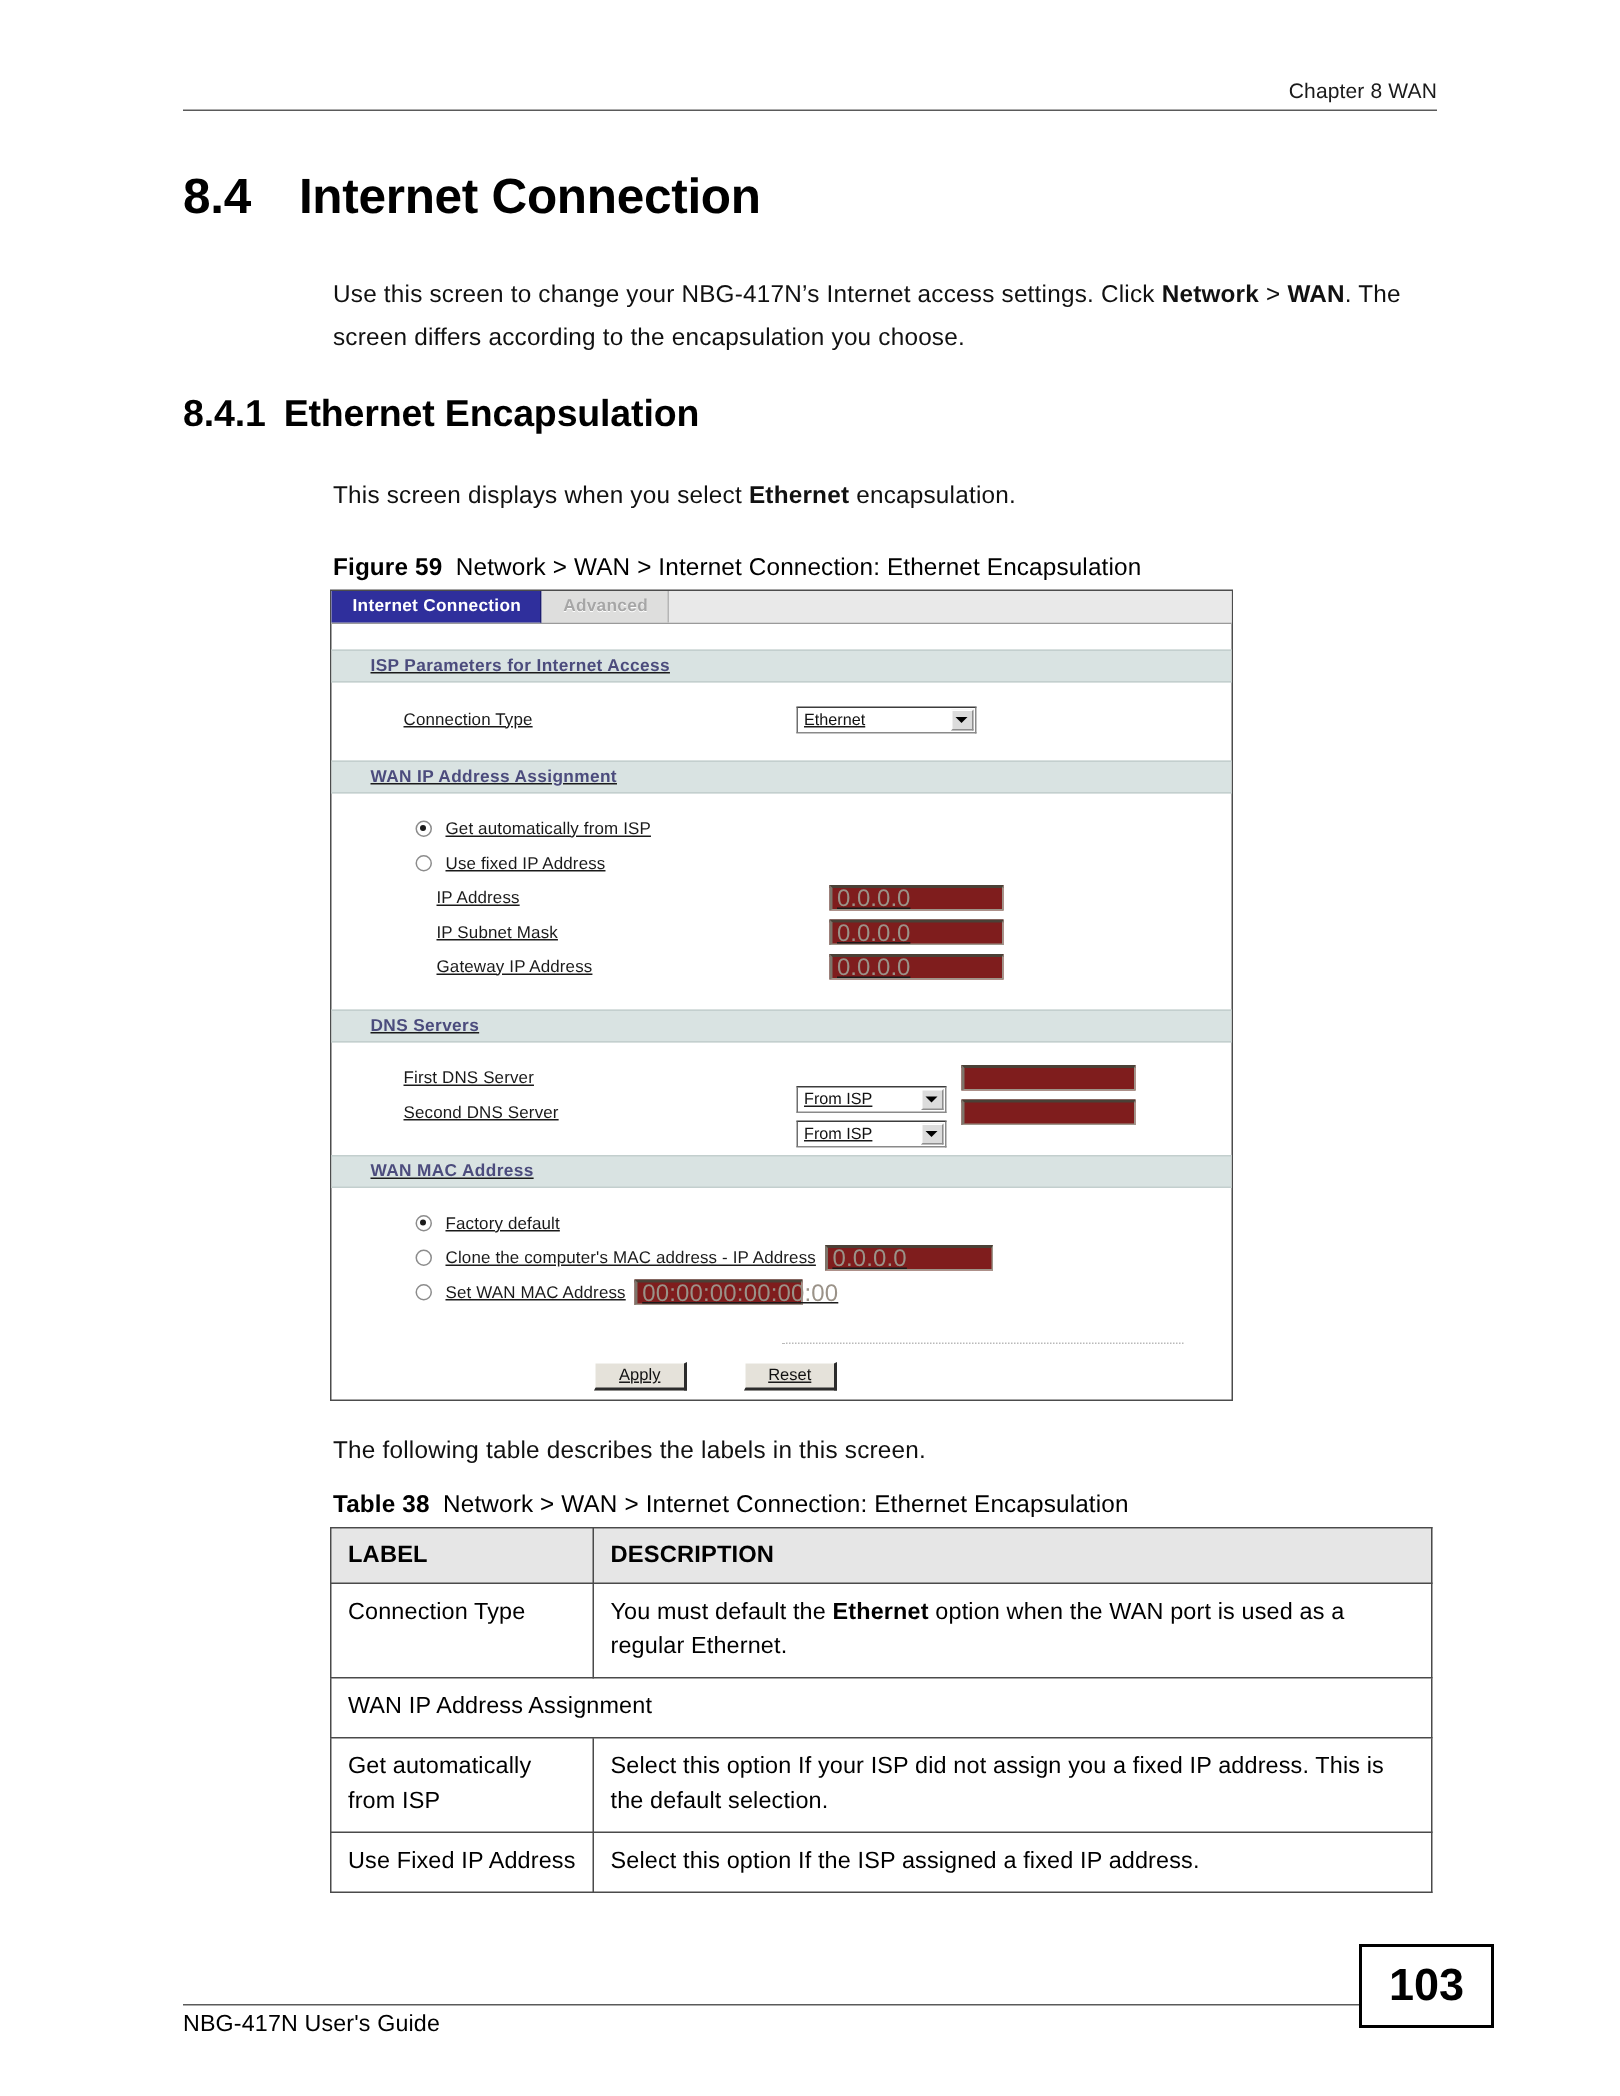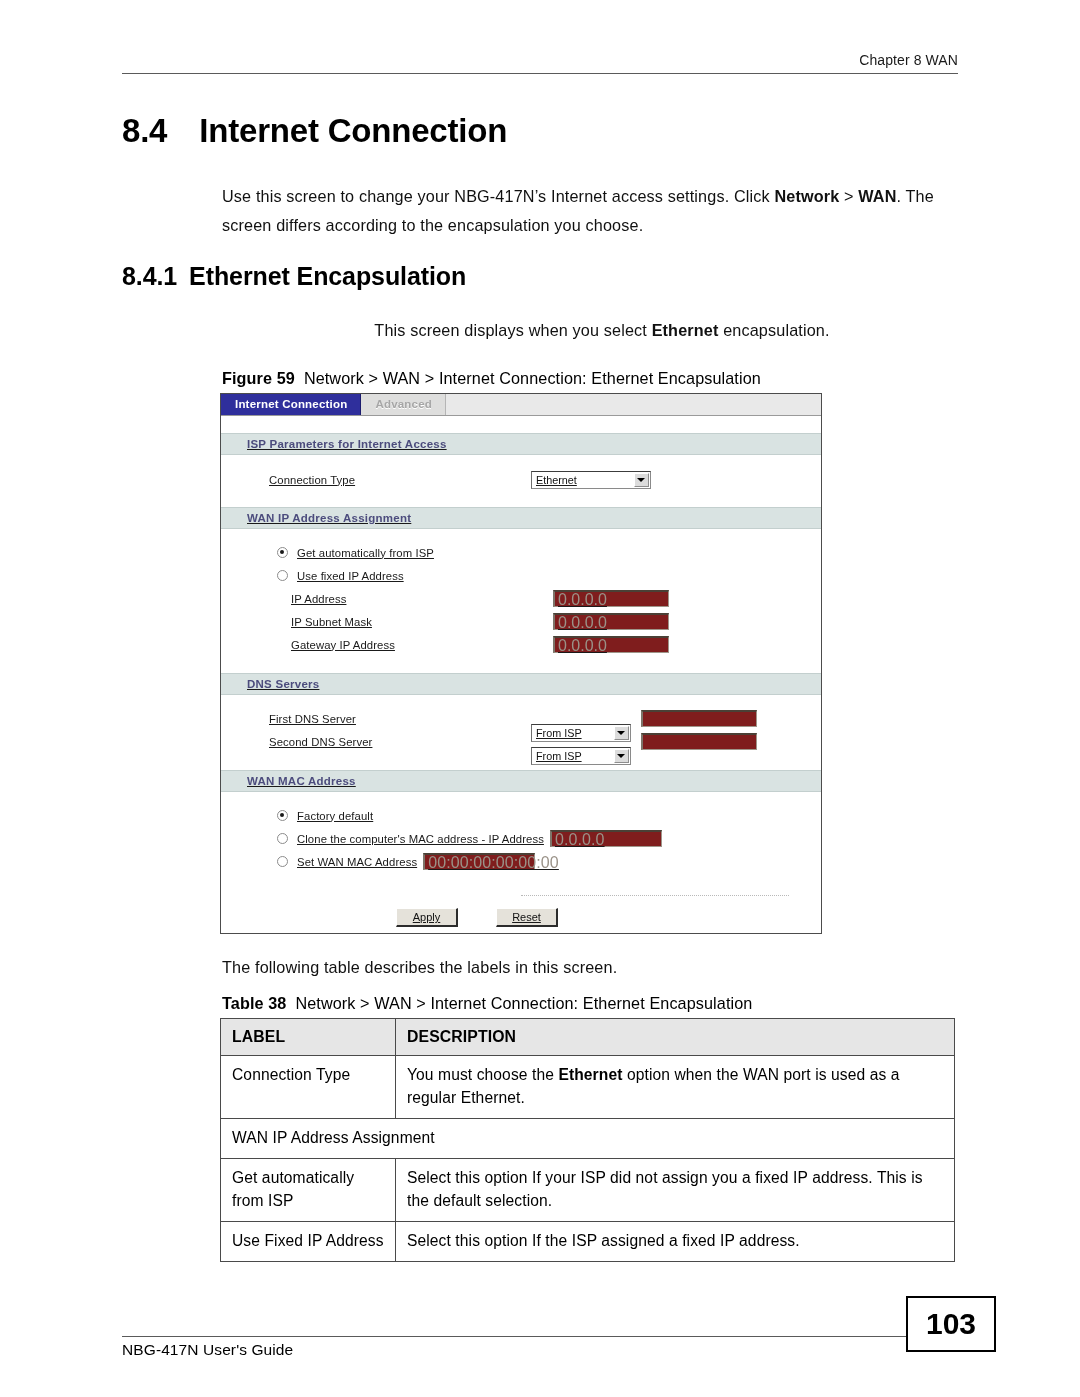--- a/index.html
+++ b/index.html
@@ -62,21 +62,21 @@
   .para {
     position: absolute;
     left: 222px;
     font-size: 16.2px;
     line-height: 29px;
     color: #111;
     letter-spacing: .15px;
   }
   .para b { font-weight: bold; }
   #intro-para { top: 182px; width: 760px; }
-  #ethernet-para { top: 316px; width: 760px; text-align: center; }
+  #ethernet-para { top: 316px; width: 760px; }
   #table-intro-para { top: 953px; width: 760px; }
 
   
   .caption {
     position: absolute;
     left: 222px;
     font-size: 16.2px;
     letter-spacing: .1px;
     white-space: nowrap;
   }
@@ -472,21 +472,21 @@
 <table class="desc-table">
   <thead>
     <tr>
       <th class="col-label">LABEL</th>
       <th>DESCRIPTION</th>
     </tr>
   </thead>
   <tbody>
     <tr>
       <td class="col-label">Connection Type</td>
-      <td><span>You must choose the </span><b>Ethernet</b><span> option when the WAN port is used as a regular Ethernet.</span></td>
+      <td><span>You must default the </span><b>Ethernet</b><span> option when the WAN port is used as a regular Ethernet.</span></td>
     </tr>
     <tr>
       <td colspan="2">WAN IP Address Assignment</td>
     </tr>
     <tr>
       <td class="col-label">Get automatically from ISP</td>
       <td>Select this option If your ISP did not assign you a fixed IP address. This is the default selection.</td>
     </tr>
     <tr>
       <td class="col-label">Use Fixed IP Address</td>

